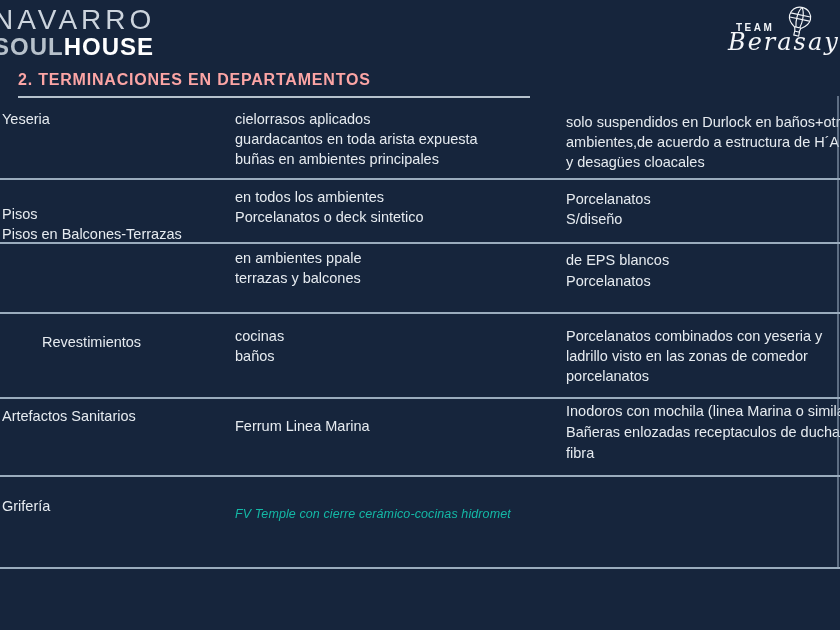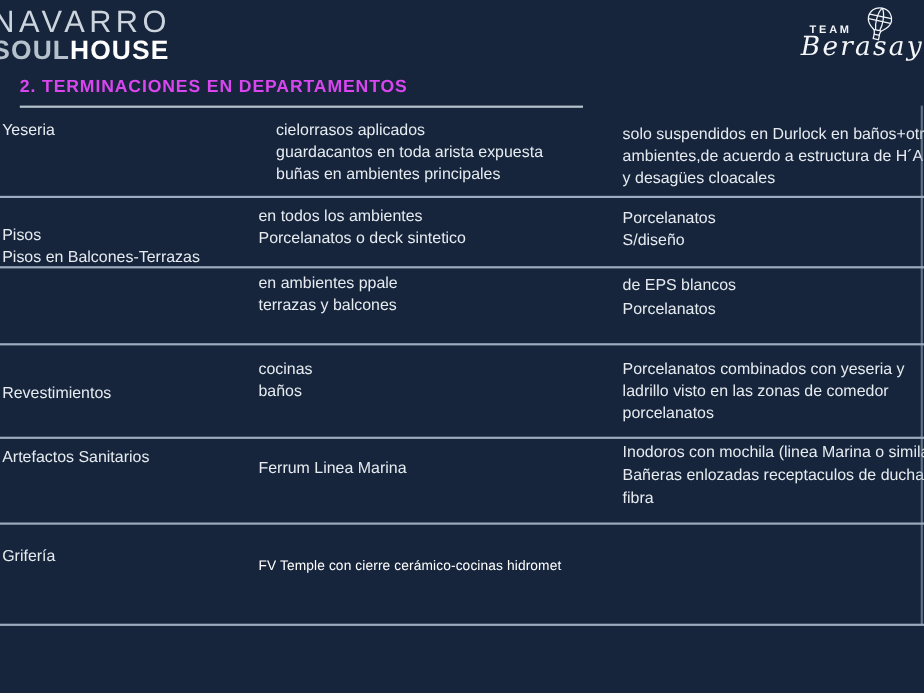--- a/index.html
+++ b/index.html
@@ -34,50 +34,50 @@
   .script-name{
     position:absolute;left:-22px;top:22px;width:140px;
     font-family:"DejaVu Serif","Liberation Serif",serif;
     font-style:italic;font-size:24px;letter-spacing:2px;color:#f4f6f9;
     white-space:nowrap;
   }
 
   
   .page-title{
     position:absolute;left:18px;top:71px;width:512px;
-    font-size:16px;font-weight:bold;letter-spacing:0.8px;color:#d946ef;
+    font-size:16px;font-weight:bold;letter-spacing:0.8px;color:#fca5a5;
     padding-bottom:7px;
     border-bottom:2px solid #b6c2cd;
     white-space:nowrap;
   }
 
   
   .row{position:absolute;left:0;width:840px;box-sizing:border-box;
        border-bottom:2px solid var(--divider);}
   .r1{top:96px;height:84px;}
   .r2{top:180px;height:64px;}
   .r3{top:244px;height:70px;}
   .r4{top:314px;height:85px;}
   .r5{top:399px;height:78px;}
   .r6{top:477px;height:92px;}
   .cell{position:absolute;top:0;bottom:0;font-size:14.5px;line-height:20px;}
   .c1{left:2px;width:228px;}
   .c2{left:235px;width:330px;}
   .c3{left:566px;width:300px;}
   .line{white-space:nowrap;}
 
-  .r1 .c1{padding-top:13px;} .r1 .c2{padding-top:13px;margin-left:16px;} .r1 .c3{padding-top:16px;}
+  .r1 .c1{padding-top:13px;} .r1 .c2{padding-top:13px;} .r1 .c3{padding-top:16px;}
   .r2 .c1{padding-top:24px;}  .r2 .c2{padding-top:7px;}  .r2 .c3{padding-top:9px;}
   .r3 .c1{padding-top:13px;} .r3 .c2{padding-top:4px;}  .r3 .c3{padding-top:6px;}
   .r3 .c3 .line{margin-bottom:1px;}
-  .r4 .c1{padding-top:34px;} .r4 .c2{padding-top:12px;} .r4 .c3{padding-top:12px;}
+  .r4 .c1{padding-top:18px;margin-left:40px;} .r4 .c2{padding-top:12px;} .r4 .c3{padding-top:12px;}
   .r5 .c1{padding-top:7px;}  .r5 .c2{padding-top:17px;}  .r5 .c3{padding-top:2px;}
   .r5 .c3{line-height:21px;}
   .r6 .c1{padding-top:19px;} .r6 .c2{padding-top:27px;}
-  .small-note{font-size:12.5px;color:#ffffff;letter-spacing:0.1px;}
+  .small-note{font-size:12.5px;color:#14b8a6;letter-spacing:0.1px;font-style:italic;}
 
   .table-right-border{
     position:absolute;left:837px;top:96px;width:2px;height:473px;
     background:rgba(154,172,189,0.55);
   }
 </style>
 </head>
 <body>
 
 <div class="brand">

